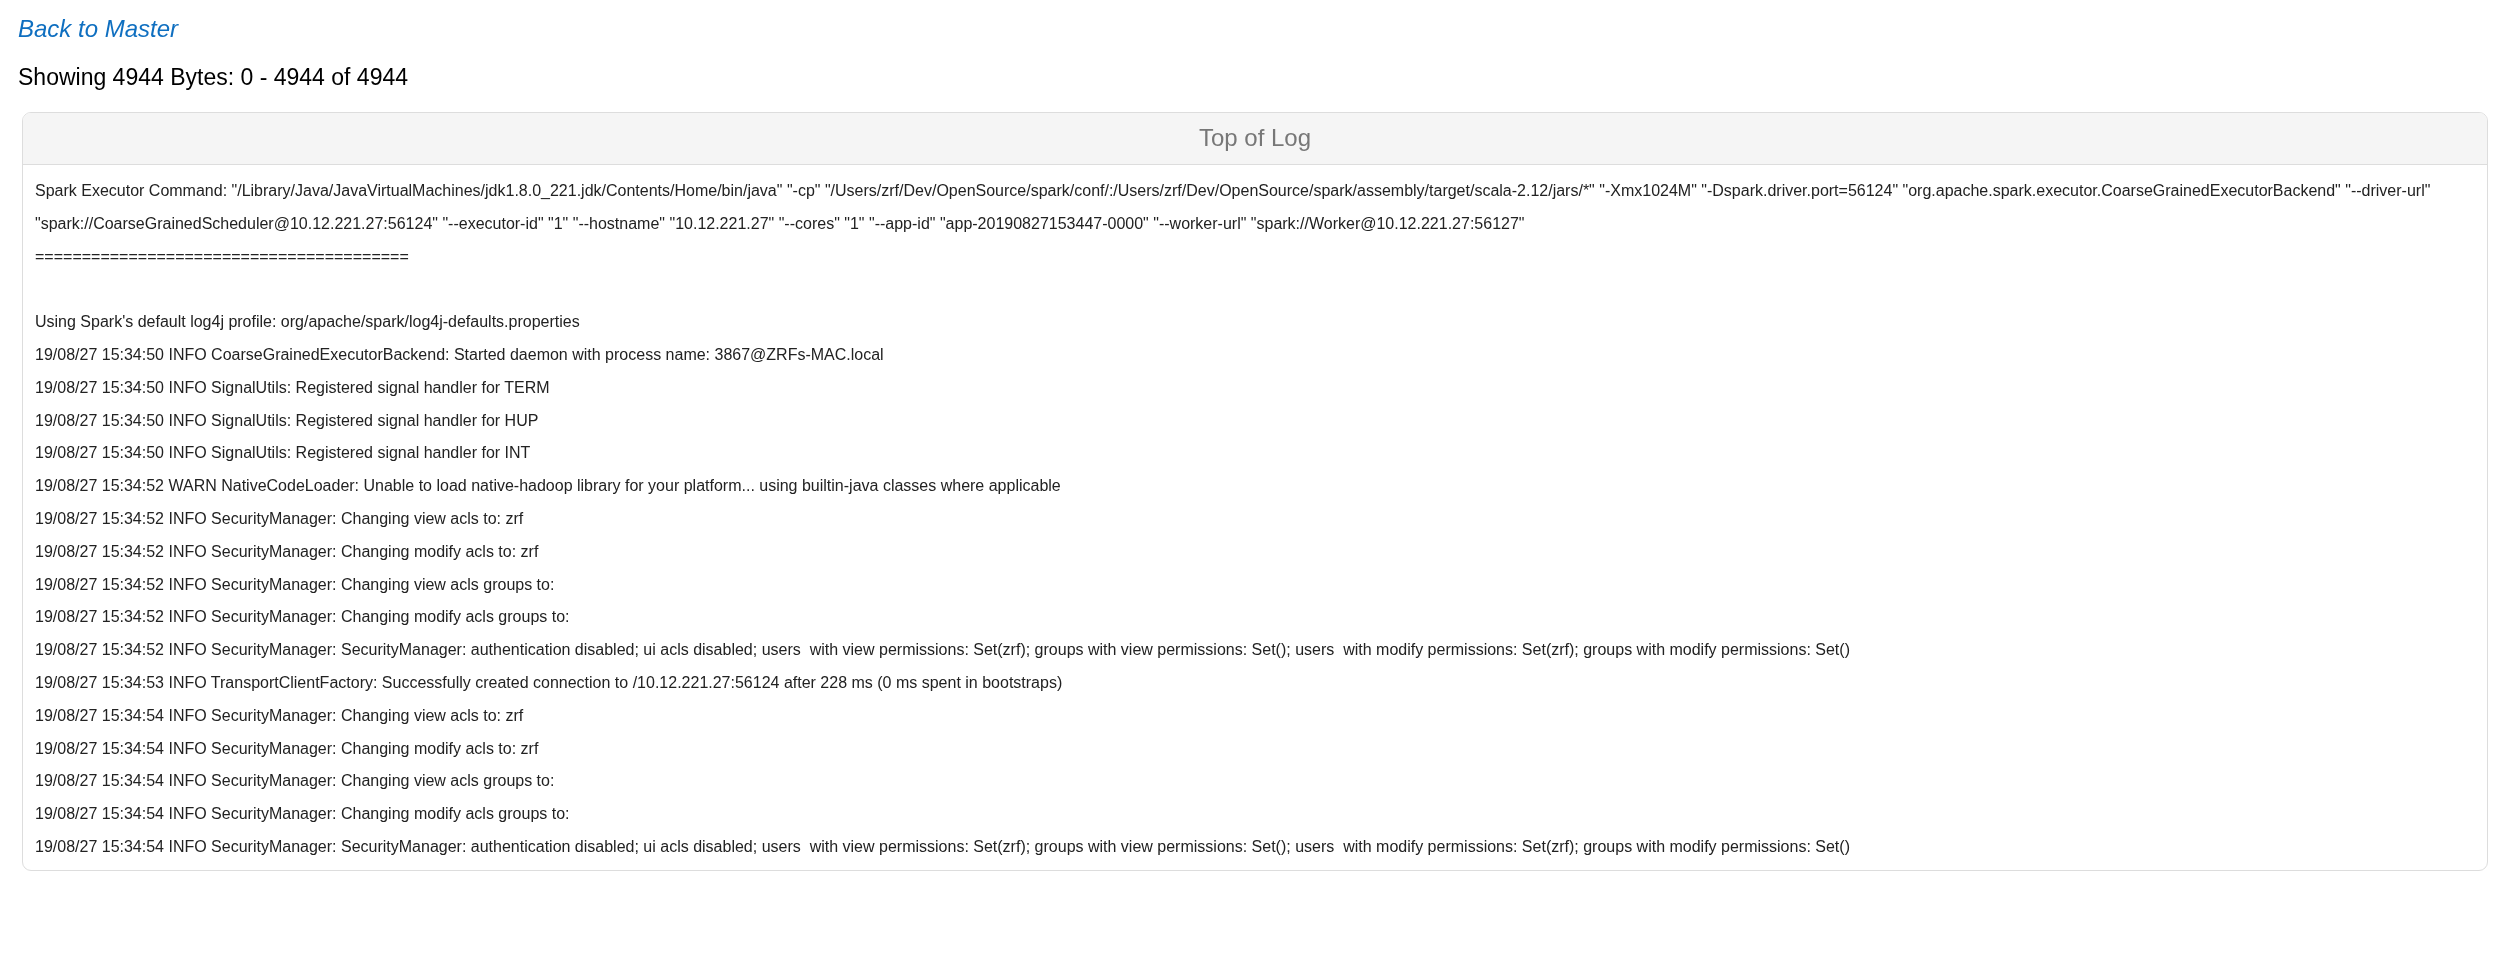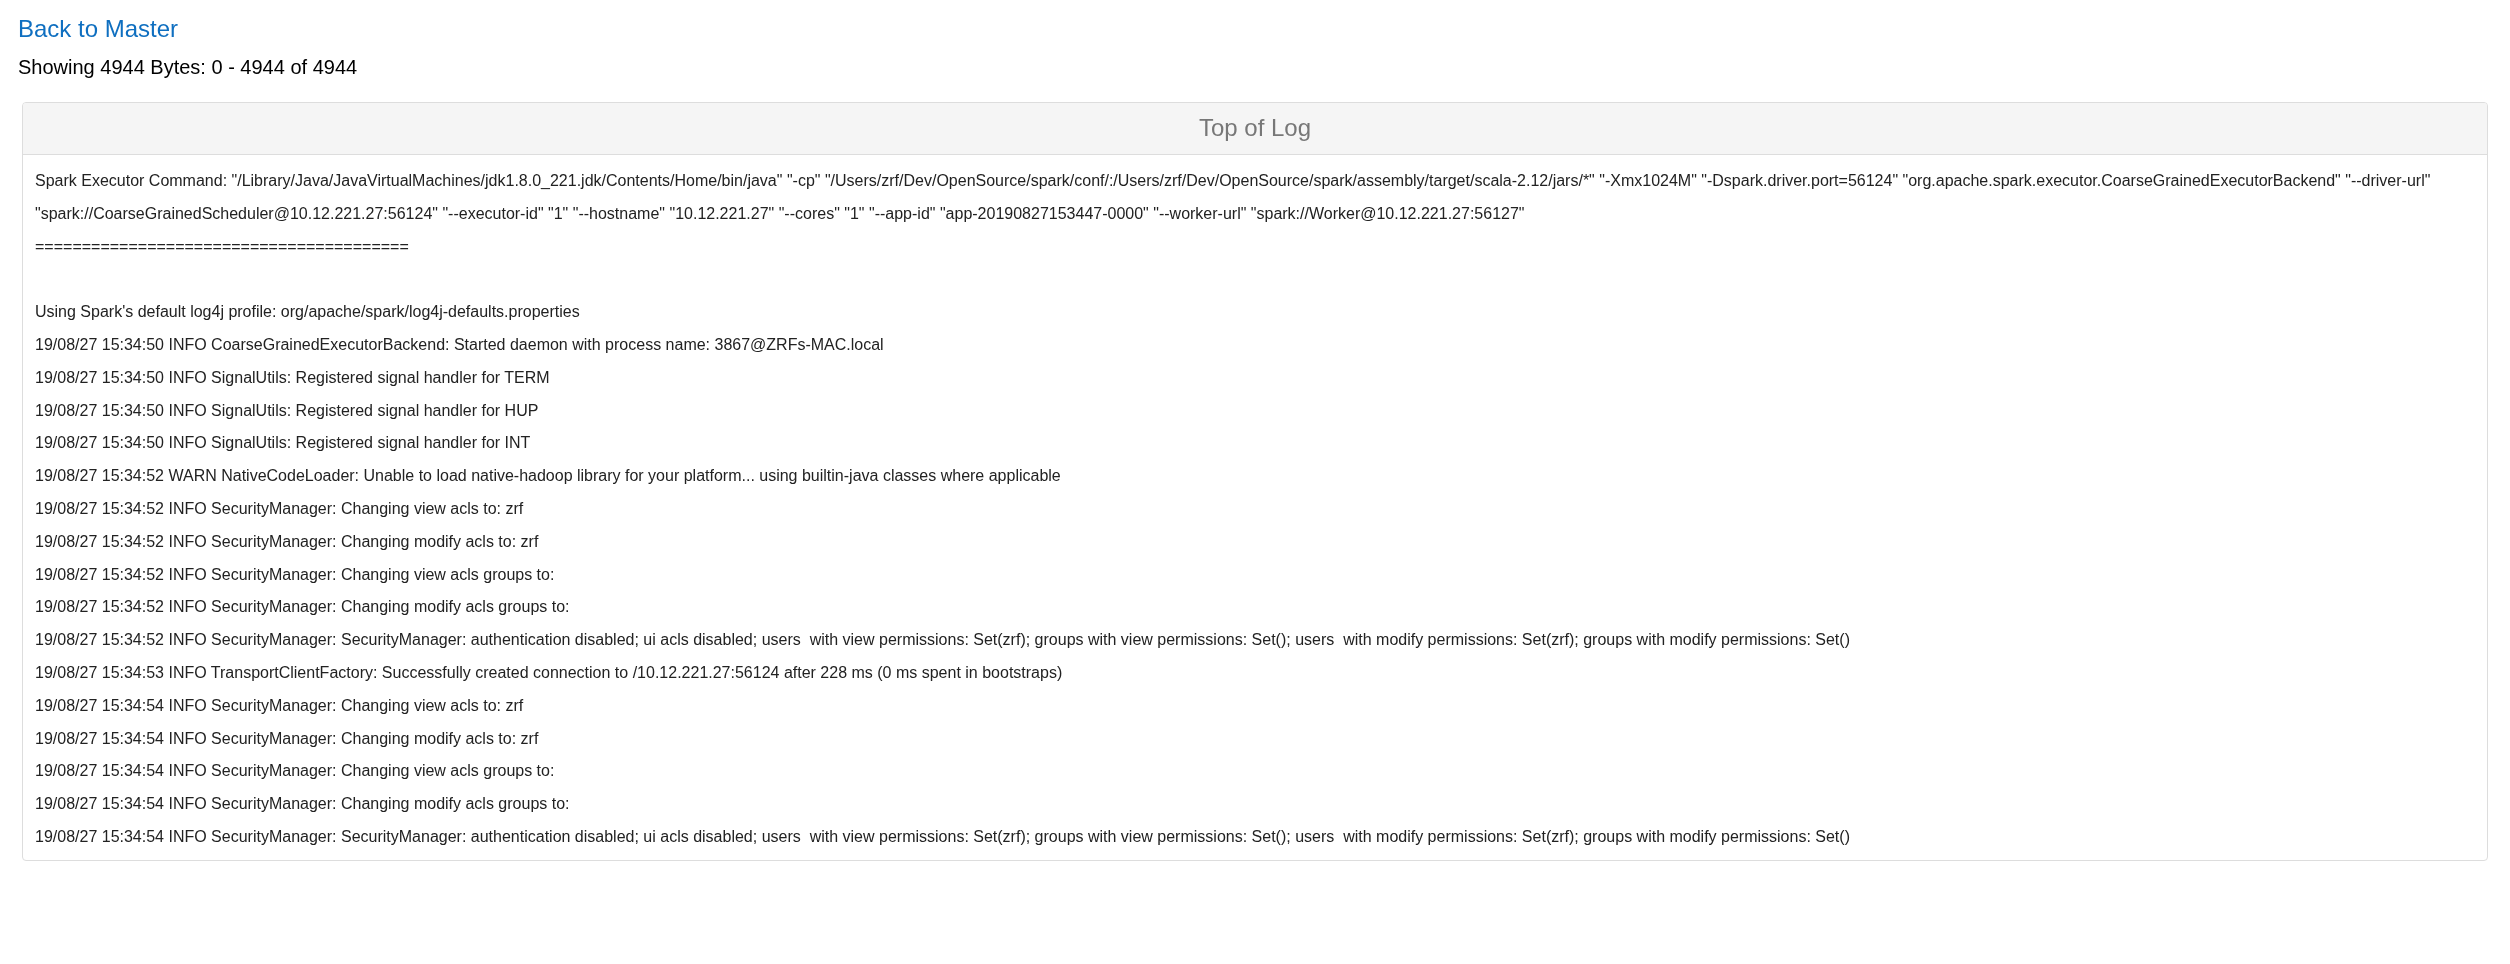--- a/index.html
+++ b/index.html
@@ -17,33 +17,34 @@
     padding: 14px 18px 0 18px;
     box-sizing: border-box;
   }
   .back-link {
     display: inline-block;
     color: #0f6fc0;
     font-size: 24px;
     line-height: 30px;
     text-decoration: none;
     cursor: pointer;
-    margin-bottom: 8px;
+    margin-bottom: 18px;
+    font-style: italic;
   }
 
   .showing-line {
-    font-size: 20px;
+    font-size: 23px;
     line-height: 30px;
     color: #000000;
     margin-bottom: 20px;
   }
 
   .log-panel {
     border: 1px solid #dddddd;
-    border-radius: 4px;
+    border-radius: 9px;
     background: #ffffff;
     margin: 0 4px 0 4px;
     overflow: hidden;
   }
   .log-panel-header {
     background: #f5f5f5;
     border-bottom: 1px solid #dddddd;
     text-align: center;
     color: #777777;
     font-size: 24px;

